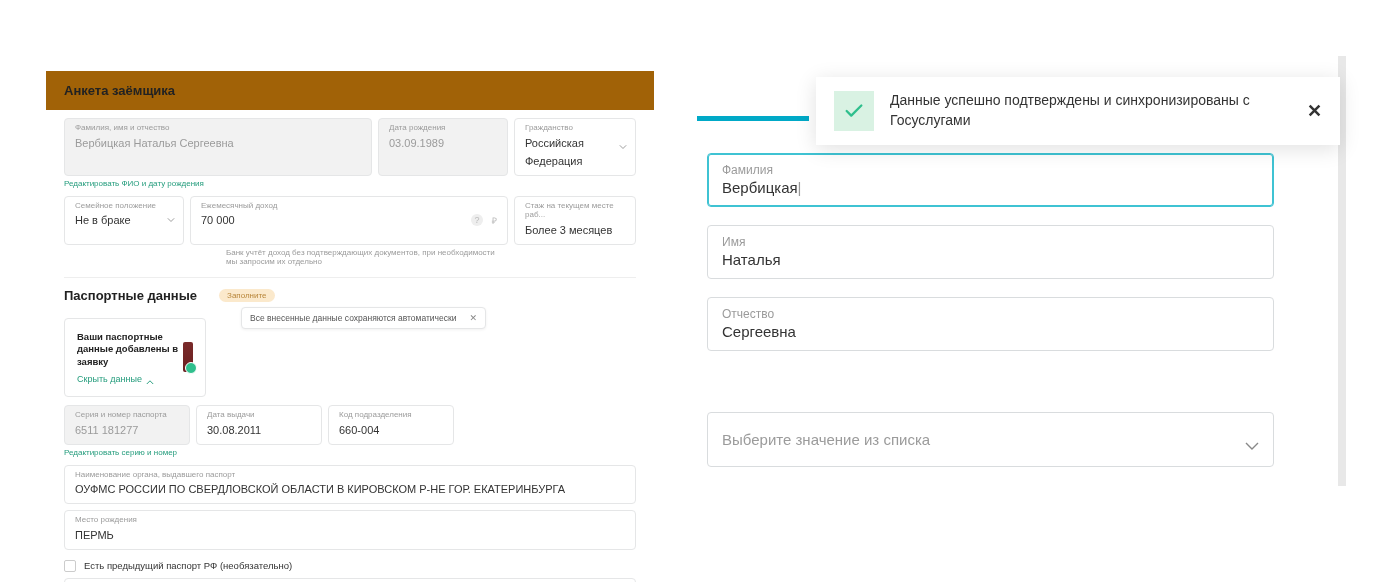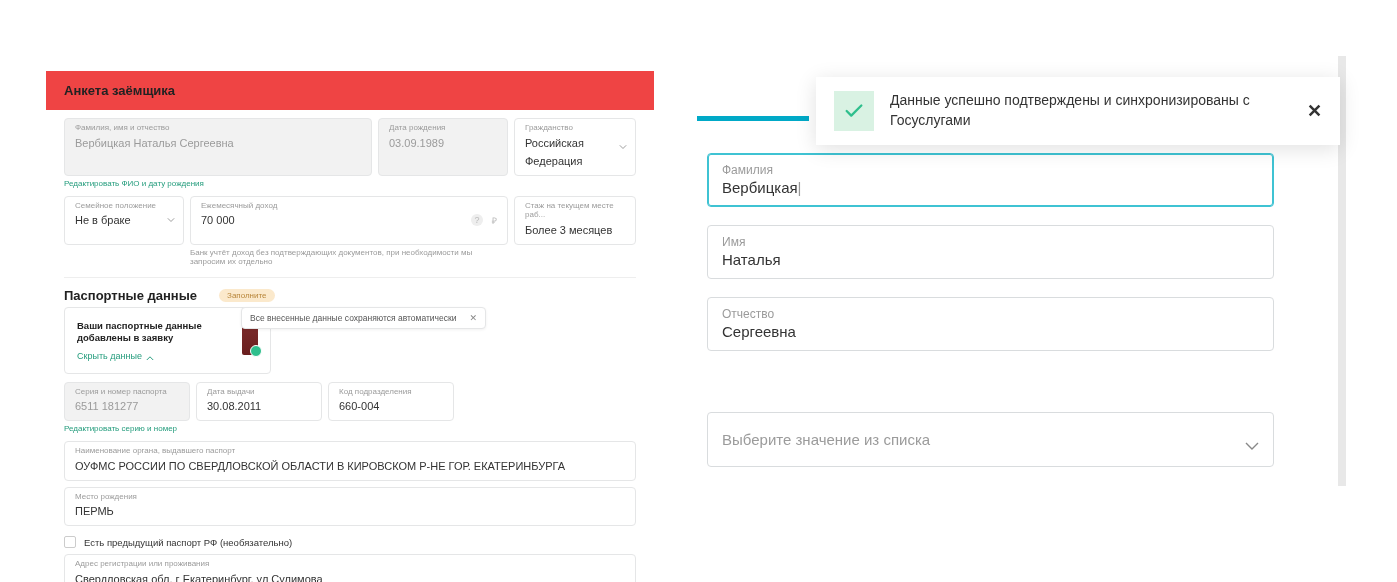--- a/index.html
+++ b/index.html
@@ -1,20 +1,20 @@
 <!DOCTYPE html>
 <html><head>
 <meta charset="utf-8">
 <style>
   * { box-sizing: border-box; margin: 0; padding: 0; }
   body { font-family: -apple-system, BlinkMacSystemFont, "Segoe UI", Arial, sans-serif; background: #fff; width: 1397px; height: 582px; position: relative; }
   
   
   .left-panel { position: absolute; left: 46px; top: 71px; width: 608px; }
-  .left-header { background: #ef4444; padding: 12px 18px 12px 18px; }
+  .left-header { background: #a16207; padding: 12px 18px 12px 18px; }
   .left-title { font-size: 13px; font-weight: 600; color: #222; }
   .left-body { background: #fff; padding: 6px 0 0 0; }
   
   .row { display: flex; gap: 6px; margin: 2px 18px 0 18px; }
   .field { border: 1px solid #e5e6e7; border-radius: 4px; padding: 4px 10px 6px 10px; position: relative; background: #fff; }
   .field.disabled { background: #f2f2f2; }
   .field-label { font-size: 8px; color: #9b9b9b; line-height: 1.2; display: block; }
   .field-value { font-size: 11px; color: #333; }
   .field.disabled .field-value { color: #9b9b9b; }
   .chevron-sm { position: absolute; right: 8px; top: 50%; transform: translateY(-50%); width: 8px; height: 5px; }
@@ -24,21 +24,21 @@
   
   .edit-link { font-size: 8px; color: #239c7c; margin: 3px 18px 0 18px; }
   .hint { font-size: 8px; color: #9b9b9b; line-height: 1.2; }
   
   .divider { border-top: 1px solid #eee; margin: 10px 18px 0 18px; }
   
   .section-title-row { display:flex; align-items:center; gap:22px; margin: 10px 18px 0 18px;}
   .section-title { font-size: 13px; font-weight: 600; color: #222; }
   .tag-fill { background: #fbe9cc; color: #b8863a; font-size: 8px; padding: 2px 8px; border-radius: 9px; font-weight:500;}
   
-  .passport-card { border: 1px solid #e5e6e7; border-radius: 4px; margin: 4px 18px 0 18px; padding: 12px; display:flex; align-items: center; justify-content: flex-start; width: 207px;}
+  .passport-card { border: 1px solid #e5e6e7; border-radius: 4px; margin: 15px 18px 0 18px; padding: 12px; display:flex; align-items: center; justify-content: flex-start; width: 142px;}
   .passport-card-text { font-size: 9.5px; font-weight: 600; color: #222; line-height: 1.3; }
   .hide-link { font-size: 9px; color: #239c7c; margin-top: 6px; display:flex; align-items:center; gap:4px;}
   .hide-link .chev-up { width:8px; height:5px;}
   .passport-icon { width: 22px; height: 30px; background: linear-gradient(#7a2a2a,#6a1f1f); border-radius: 2px; position: relative; }
   .passport-icon::after { content:""; position:absolute; bottom:-2px; right:-4px; width:10px; height:10px; background:#2fbf8d; border-radius:50%; border:1.5px solid #fff;}
   
   .tooltip { position:absolute; left:241px; top:307px; background:#fff; border:1px solid #e5e6e7; border-radius:4px; padding: 5px 8px; font-size: 8.5px; color:#555; box-shadow: 0 1px 3px rgba(0,0,0,0.06); display:flex; align-items:flex-end; gap:13px;}
   .tooltip .close-x { font-size:9px; color:#888; cursor:pointer;}
   
   .checkbox-row { display: flex; align-items: center; gap: 8px; margin: 10px 18px 0 18px; font-size: 9.5px; color: #333; }
@@ -111,21 +111,21 @@
         <span class="field-label">Ежемесячный доход</span>
         <span class="field-value">70 000</span>
         <span class="info-icon">?</span>
         <span class="rub-icon">₽</span>
       </div>
       <div class="field" style="width:122px">
         <span class="field-label">Стаж на текущем месте раб...</span>
         <span class="field-value">Более 3 месяцев</span>
       </div>
     </div>
-    <div style="margin:3px 18px 0 18px; display:flex;">
+    <div style="margin:3px 18px 0 18px; display:flex;gap:36px;">
       <div style="width:126px"></div>
       <div class="hint" style="flex:1; padding-right:128px">Банк учтёт доход без подтверждающих документов, при необходимости мы запросим их отдельно</div>
     </div>
 
     <div class="divider"></div>
 
     <div class="section-title-row">
       <span class="section-title">Паспортные данные</span>
       <span class="tag-fill">Заполните</span>
     </div>

